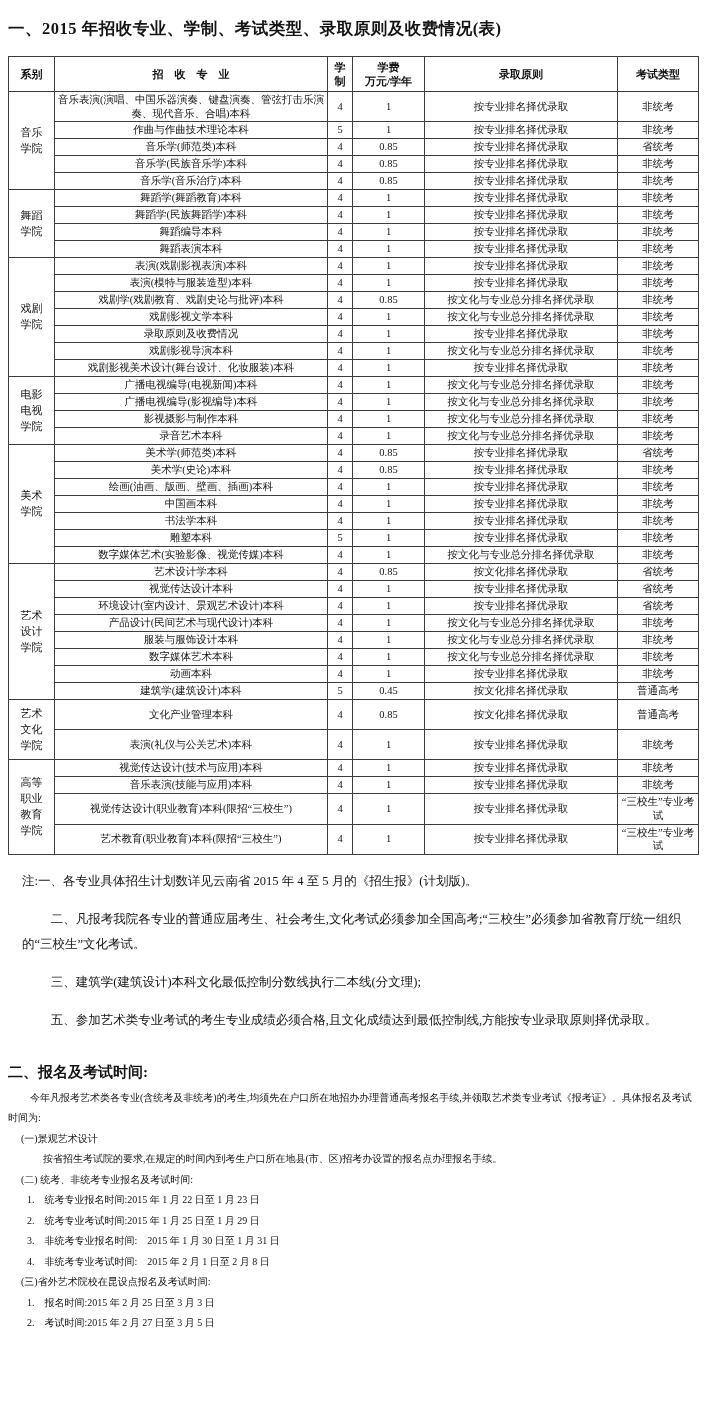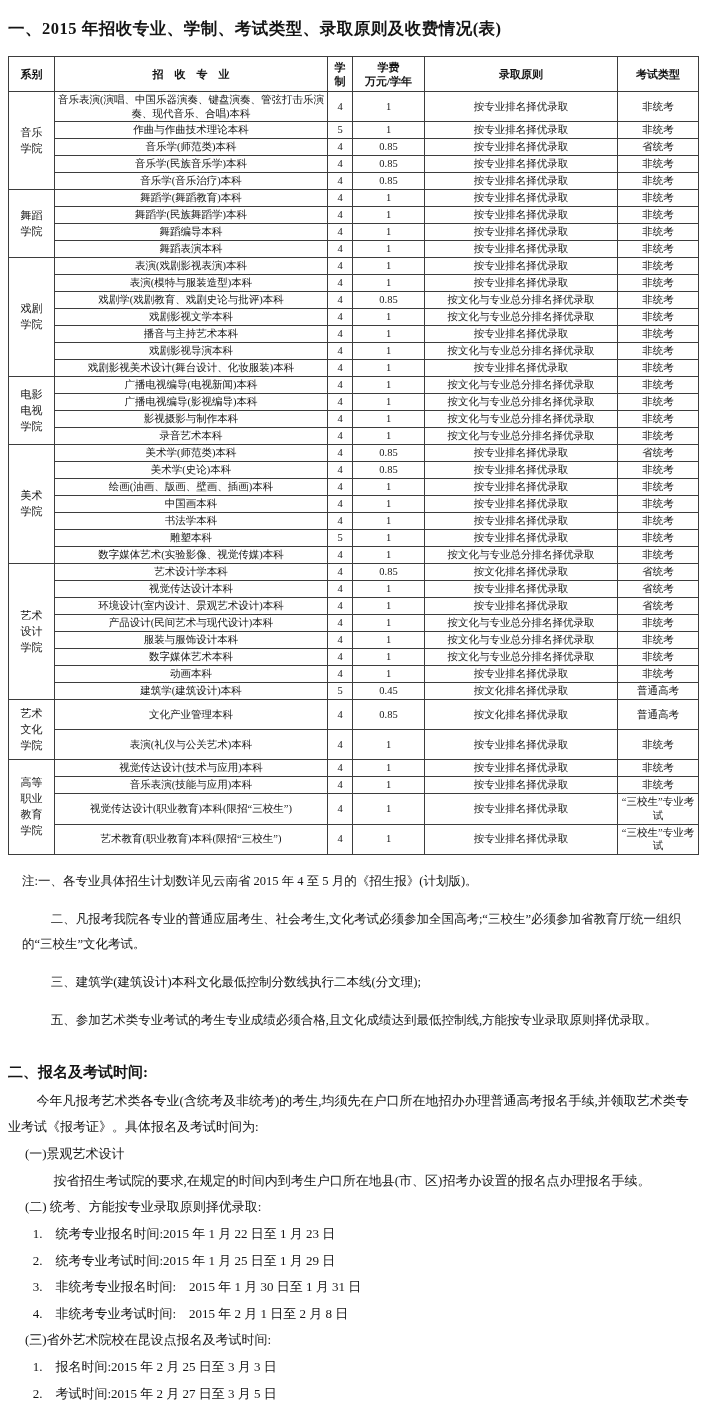--- a/index.html
+++ b/index.html
@@ -21,21 +21,21 @@
   .adm th { font-weight:700; white-space:pre-line; height:35px; font-size:11px; }
   .adm td { height:17px; }
   .adm tr.tall td { height:30px; }
   .adm td.dept { white-space:pre-line; font-size:11px; line-height:1.45; }
 
   .notes { margin-top:9px; }
   .notes p.note { font-size:12.5px; line-height:1.95; margin:14px; }
   .notes p.note.indent { text-indent:2.3em; }
 
   h2.s2title { font-size:15px; font-weight:700; margin:30px 0 6px 0; }
-  .s2 p { font-size:13px; line-height:2.05; margin:0; }
+  .s2 p { font-size:10px; line-height:2.05; margin:0; }
   .s2 p.intro { text-indent:2.2em; }
   .s2 p.sub   { margin-left:1.3em; }
   .s2 p.para2 { margin-left:1.3em; text-indent:2.2em; }
   .s2 p.num   { margin-left:1.9em; }
 </style>
 </head>
 <body>
 
 <div class="page">
 
@@ -153,21 +153,21 @@
           <td>非统考</td>
         </tr>
         <tr>
           <td>戏剧影视文学本科</td>
           <td>4</td>
           <td>1</td>
           <td>按文化与专业总分排名择优录取</td>
           <td>非统考</td>
         </tr>
         <tr>
-          <td>播音与主持艺术本科</td>
+          <td>录取原则及收费情况</td>
           <td>4</td>
           <td>1</td>
           <td>按专业排名择优录取</td>
           <td>非统考</td>
         </tr>
         <tr>
           <td>戏剧影视导演本科</td>
           <td>4</td>
           <td>1</td>
           <td>按文化与专业总分排名择优录取</td>
@@ -380,21 +380,21 @@
       <p class="note indent">五、参加艺术类专业考试的考生专业成绩必须合格,且文化成绩达到最低控制线,方能按专业录取原则择优录取。</p>
     </div>
 
   <h2 class="s2title">二、报名及考试时间:</h2>
 
   <div class="s2">
     <p class="intro">今年凡报考艺术类各专业(含统考及非统考)的考生,均须先在户口所在地招办办理普通高考报名手续,并领取艺术类专业考试《报考证》。具体报名及考试时间为:</p>
     <div id="s2-items">
         <p class="sub">(一)景观艺术设计</p>
         <p class="para2">按省招生考试院的要求,在规定的时间内到考生户口所在地县(市、区)招考办设置的报名点办理报名手续。</p>
-        <p class="sub">(二) 统考、方能按专业录取原则择优录取:</p>
+        <p class="sub">(二) 统考、非统考专业报名及考试时间:</p>
         <p class="num">1.　统考专业报名时间:2015 年 1 月 22 日至 1 月 23 日</p>
         <p class="num">2.　统考专业考试时间:2015 年 1 月 25 日至 1 月 29 日</p>
         <p class="num">3.　非统考专业报名时间:　2015 年 1 月 30 日至 1 月 31 日</p>
         <p class="num">4.　非统考专业考试时间:　2015 年 2 月 1 日至 2 月 8 日</p>
         <p class="sub">(三)省外艺术院校在昆设点报名及考试时间:</p>
         <p class="num">1.　报名时间:2015 年 2 月 25 日至 3 月 3 日</p>
         <p class="num">2.　考试时间:2015 年 2 月 27 日至 3 月 5 日</p>
       </div>
   </div>
 

